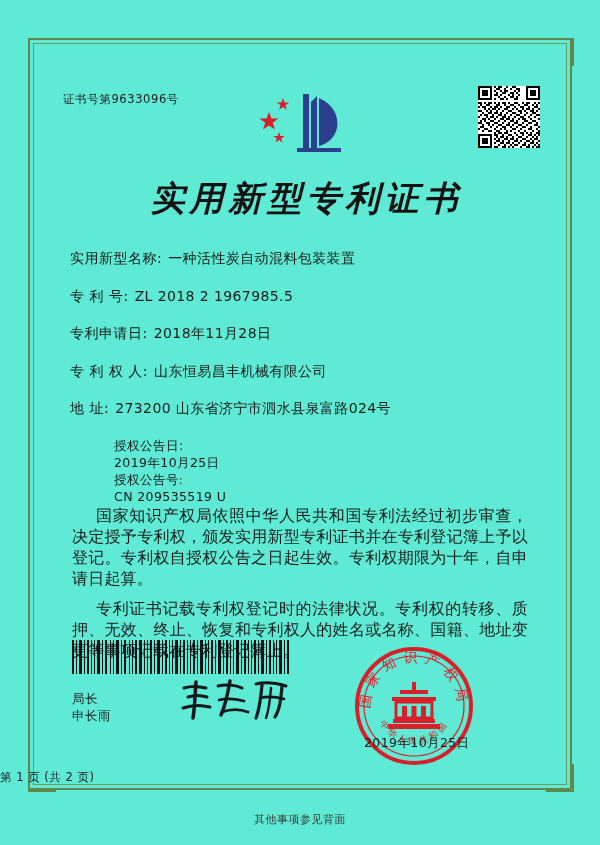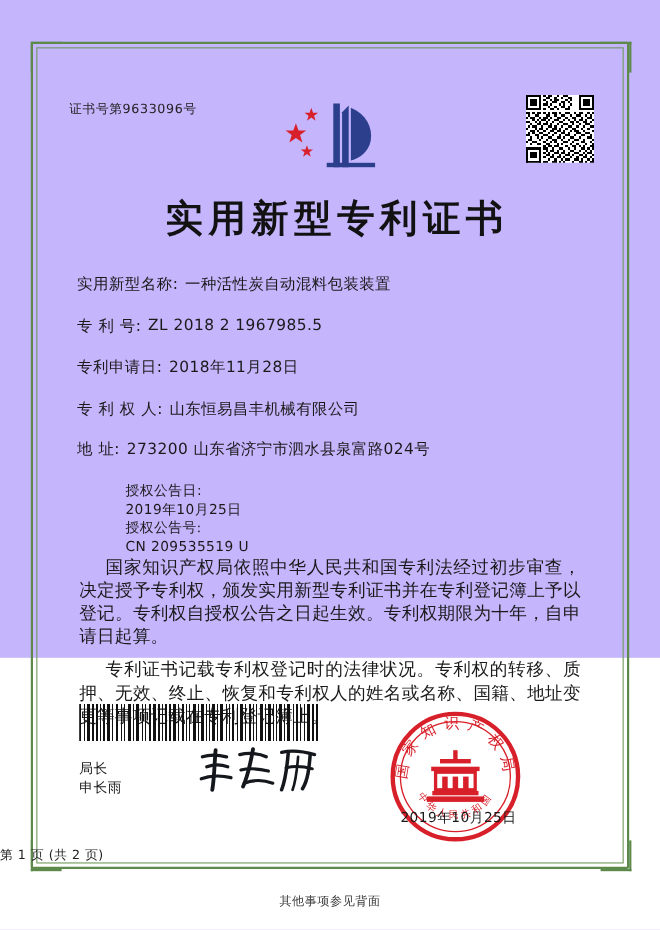--- a/index.html
+++ b/index.html
@@ -13,22 +13,22 @@
     font-family: "DejaVu Sans", "Liberation Sans", sans-serif;
     color: #1a1a1a;
     position: relative;
     overflow: hidden;
   }
 
   .page {
     position: absolute;
     left: 0; top: 0;
     width: 600px;
-    height: 598px;
-    background: #c4b5fd;
+    height: 845px;
+    background: #5eead4;
   }
 
   
   .border-outer {
     position: absolute;
     left: 28px; top: 38px;
     width: 544px; height: 752px;
     box-sizing: border-box;
     border: 2px solid #5d8a4a;
     border-radius: 2px;
@@ -77,20 +77,21 @@
   
   .title {
     position: absolute;
     left: 13px; right: 0; top: 176px;
     text-align: center;
     font-size: 34px;
     font-weight: bold;
     letter-spacing: 5px;
     color: #121212;
     font-family: "DejaVu Sans", "Liberation Sans", sans-serif;
+    font-style: italic;
   }
 
   
   .fields {
     position: absolute;
     left: 70px; top: 250px;
     width: 470px;
   }
   .field-row {
     display: flex;

